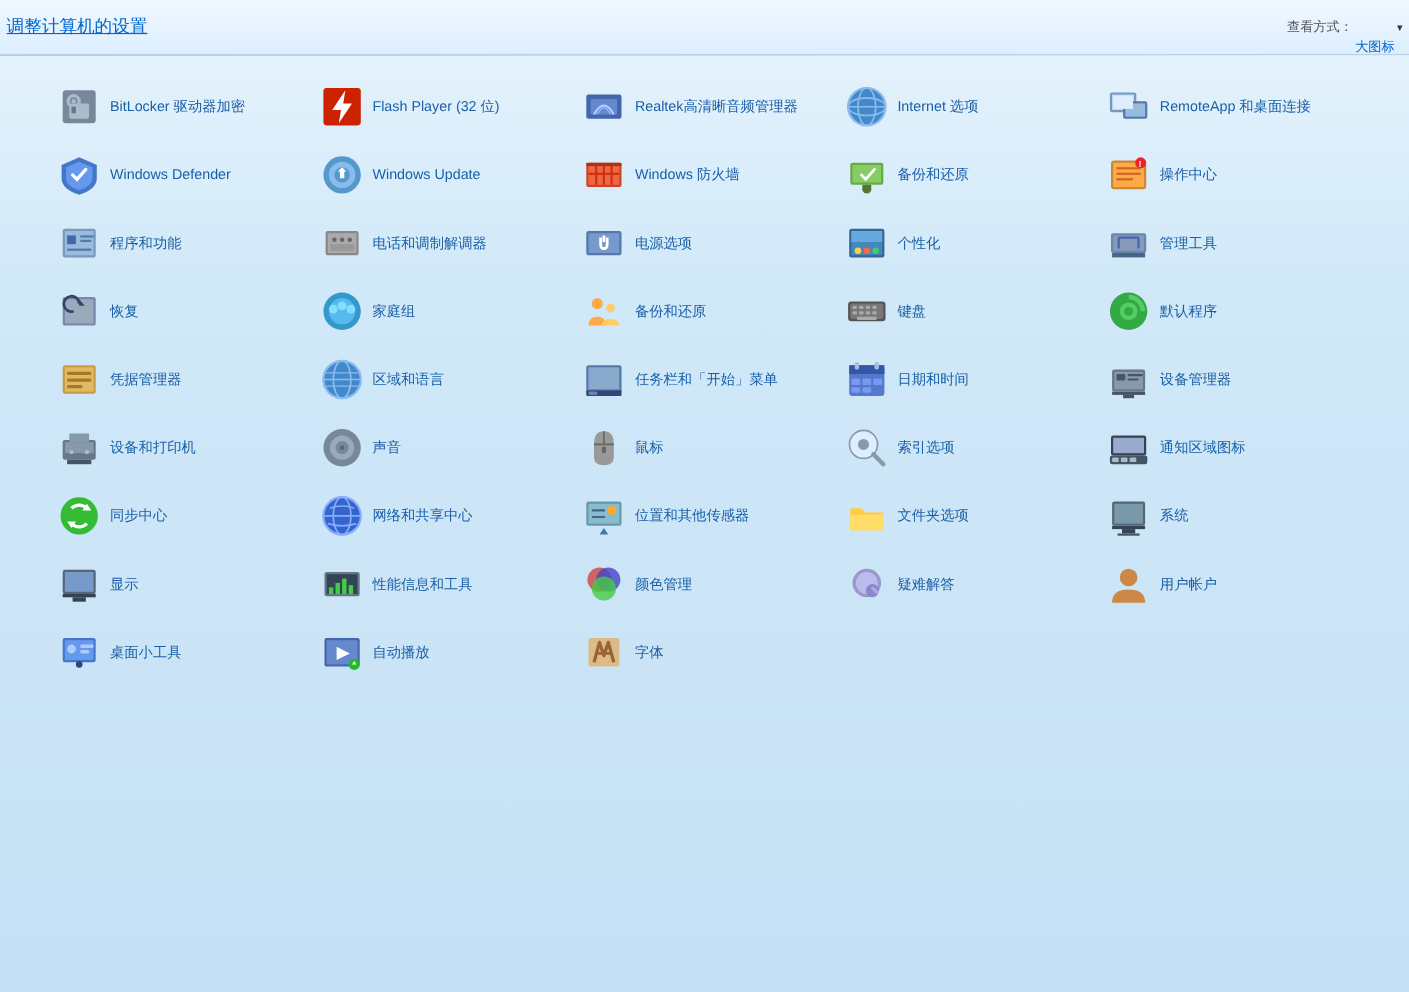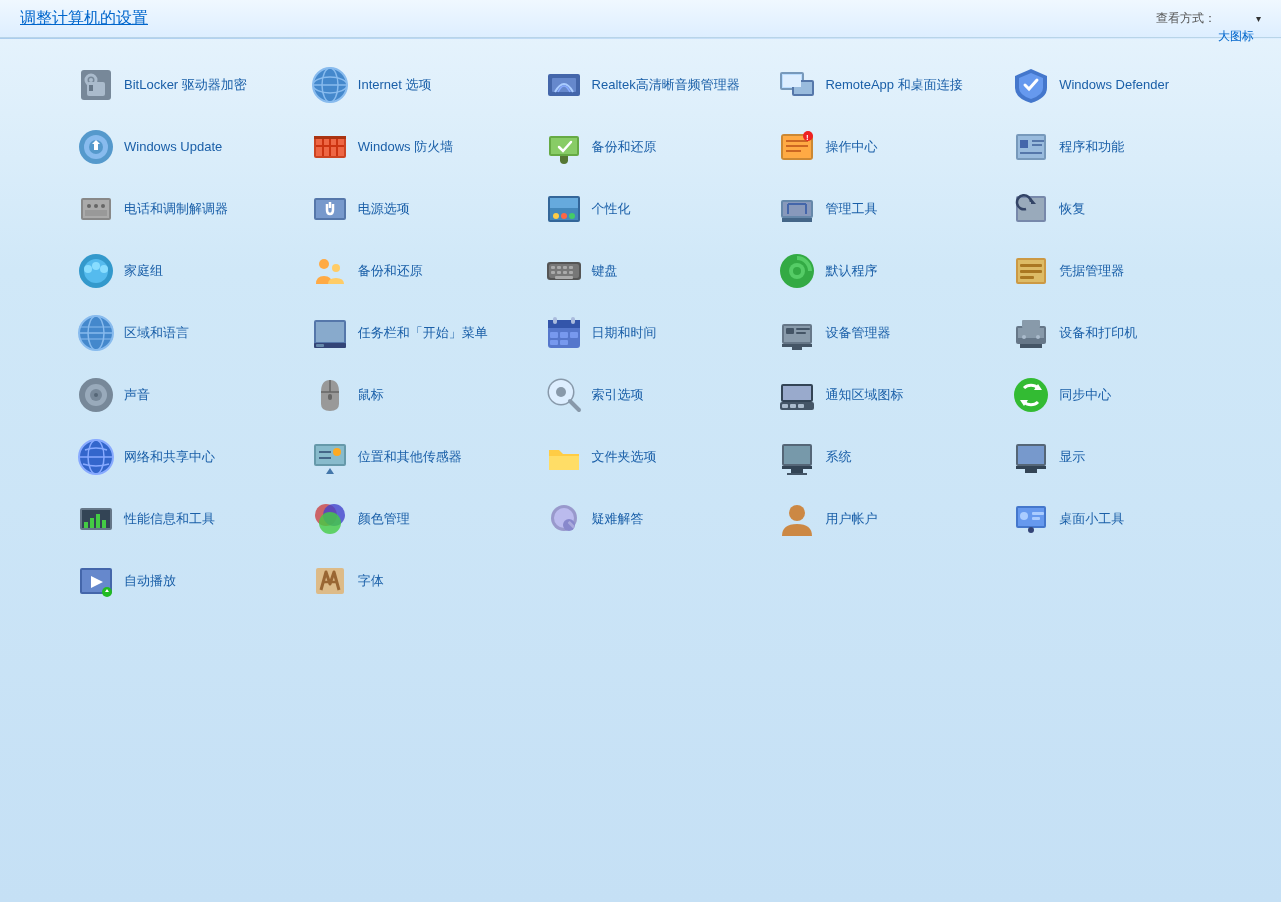--- a/index.html
+++ b/index.html
@@ -5,25 +5,25 @@
     * { margin: 0; padding: 0; box-sizing: border-box; }
     body {
       font-family: 'Microsoft YaHei', SimSun, sans-serif;
       background: linear-gradient(to bottom, #e8f4fd 0%, #d0e8f8 30%, #c5e0f5 100%);
       min-height: 902px;
       color: #333;
     }
     .header {
       background: linear-gradient(to bottom, #f0f8ff, #ddeeff);
       border-bottom: 1px solid #b8d4e8;
-      padding: 8px 20px;
+      padding: 8px 6px;
       display: flex;
       align-items: center;
       justify-content: space-between;
-      height: 38px;
+      height: 50px;
     }
     .header-title {
       color: #0066cc;
       font-size: 16px;
       font-weight: normal;
       text-decoration: underline;
       cursor: pointer;
     }
     .view-options {
       display: flex;
@@ -42,21 +42,20 @@
       color: #333;
       font-size: 10px;
     }
     .divider {
       height: 1px;
       background: linear-gradient(to right, #aaccee, #ddeeff);
       margin: 0;
     }
     .content {
       padding: 20px 44px;
-      margin-left: 24px;
     }
     .items-grid {
       display: grid;
       grid-template-columns: repeat(5, 1fr);
       gap: 10px 0;
     }
     .item {
       display: flex;
       align-items: center;
       gap: 8px;
@@ -102,39 +101,48 @@
             <circle cx="14" cy="14" r="5" fill="none" stroke="#aabbcc" stroke-width="3"></circle>
             <circle cx="14" cy="14" r="2" fill="#aabbcc"></circle>
             <rect x="12" y="19" width="4" height="6" fill="#667788"></rect>
           </svg>
         </div>
         <span class="item-label">BitLocker 驱动器加密</span>
       </div>
       <div class="item">
         <div class="item-icon">
           <svg width="38" height="38" viewBox="0 0 38 38">
+            <rect x="2" y="2" width="34" height="34" rx="3" fill="#cc2200"></rect>
+            <polygon points="22,4 10,22 18,22 16,34 28,16 20,16" fill="white"></polygon>
+          </svg>
+        </div>
+        <span class="item-label">Flash Player (32 位)</span>
+      </div>
+      <div class="item">
+        <div class="item-icon">
+          <svg width="38" height="38" viewBox="0 0 38 38">
+            <rect x="3" y="8" width="32" height="22" rx="2" fill="#4466aa"></rect>
+            <rect x="7" y="12" width="24" height="14" rx="1" fill="#6688cc"></rect>
+            <path d="M10 26 Q19 10 28 26" fill="none" stroke="#aaccff" stroke-width="2"></path>
+            <path d="M13 26 Q19 14 25 26" fill="none" stroke="#88aaff" stroke-width="1.5"></path>
+          </svg>
+        </div>
+        <span class="item-label">Realtek高清晰音频管理器</span>
+      </div>
+      <div class="item">
+        <div class="item-icon">
+          <svg width="38" height="38" viewBox="0 0 38 38">
             <circle cx="19" cy="19" r="17" fill="#4488cc"></circle>
             <ellipse cx="19" cy="19" rx="8" ry="17" fill="none" stroke="#88bbee" stroke-width="1.5"></ellipse>
             <line x1="2" y1="19" x2="36" y2="19" stroke="#88bbee" stroke-width="1.5"></line>
             <circle cx="19" cy="19" r="17" fill="none" stroke="#88bbee" stroke-width="2"></circle>
             <ellipse cx="19" cy="19" rx="17" ry="8" fill="none" stroke="#88bbee" stroke-width="1.5"></ellipse>
           </svg>
         </div>
         <span class="item-label">Internet 选项</span>
-      </div>
-      <div class="item">
-        <div class="item-icon">
-          <svg width="38" height="38" viewBox="0 0 38 38">
-            <rect x="3" y="8" width="32" height="22" rx="2" fill="#4466aa"></rect>
-            <rect x="7" y="12" width="24" height="14" rx="1" fill="#6688cc"></rect>
-            <path d="M10 26 Q19 10 28 26" fill="none" stroke="#aaccff" stroke-width="2"></path>
-            <path d="M13 26 Q19 14 25 26" fill="none" stroke="#88aaff" stroke-width="1.5"></path>
-          </svg>
-        </div>
-        <span class="item-label">Realtek高清晰音频管理器</span>
       </div>
       <div class="item">
         <div class="item-icon">
           <svg width="38" height="38" viewBox="0 0 38 38">
             <rect x="2" y="6" width="24" height="18" rx="2" fill="#7799bb"></rect>
             <rect x="4" y="8" width="20" height="14" fill="#bbddff"></rect>
             <rect x="14" y="14" width="22" height="16" rx="2" fill="#5577aa"></rect>
             <rect x="16" y="16" width="18" height="12" fill="#99bbdd"></rect>
             <rect x="5" y="9" width="18" height="12" fill="#ddeeff"></rect>
           </svg>

